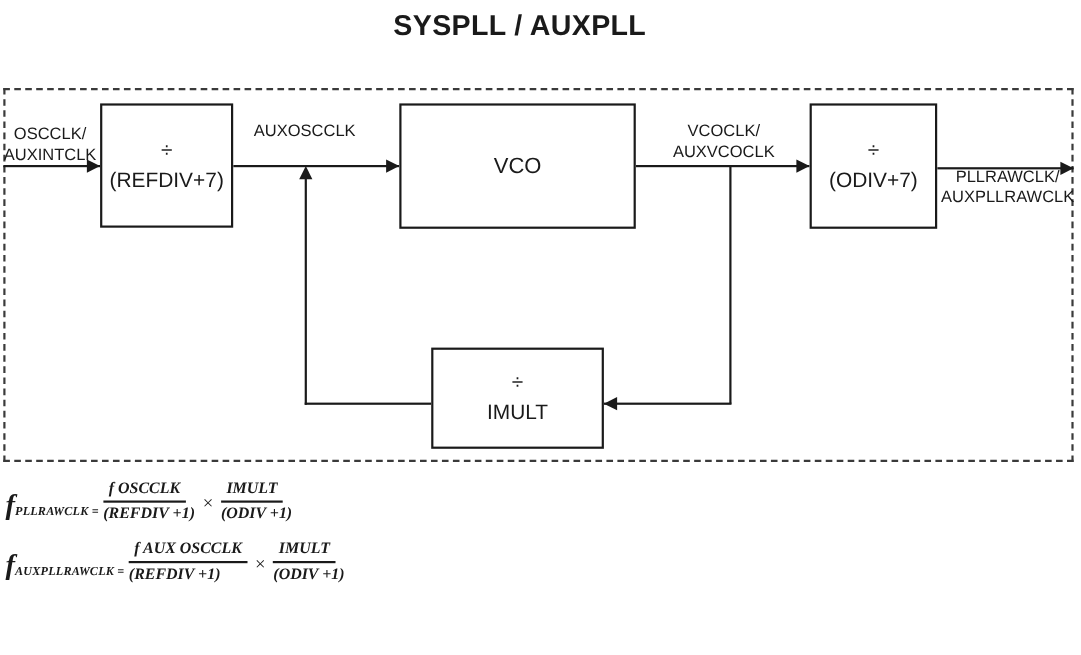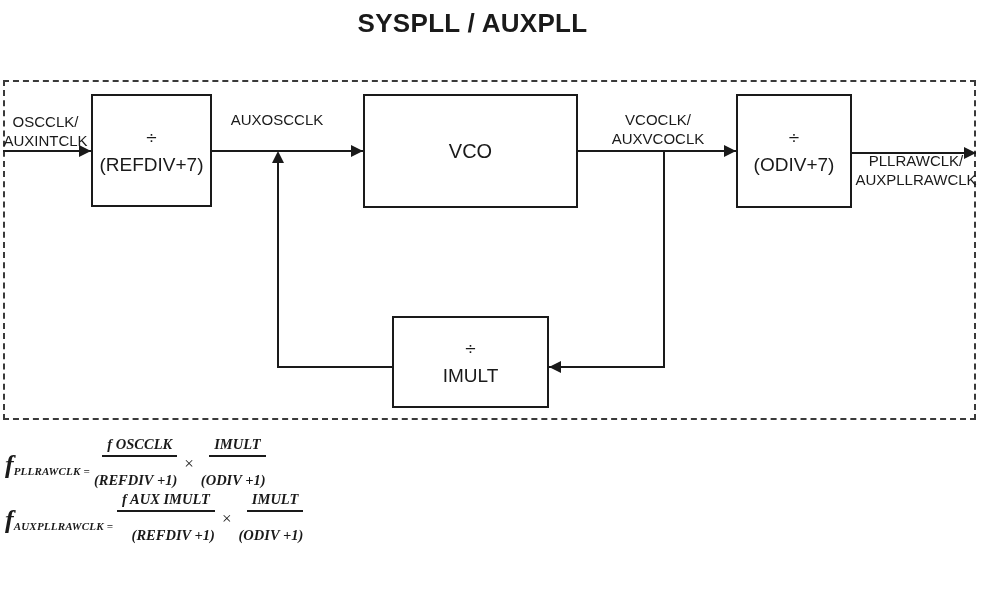--- a/index.html
+++ b/index.html
@@ -109,26 +109,26 @@
     font-weight: bold;
     color: #1a1a1a;
   }
   #formula-0 { left: 5px; top: 436px; }
   #formula-1 { left: 5px; top: 491px; }
   .f-base { font-size: 26px; line-height: 1; position: relative; top: 3px; }
   .f-sub  { font-size: 11px; position: relative; top: 9px; margin: 0 4px 0 0; letter-spacing: 0.2px; }
   .frac {
     display: flex;
     flex-direction: column;
-    align-items: flex-end;
+    align-items: flex-start;
     font-size: 14.5px;
     line-height: 1.15;
   }
   .frac .num { padding: 0 5px 2px; border-bottom: 2px solid #1a1a1a; white-space: nowrap; }
-  .frac .den { padding-top: 15px; white-space: nowrap; }
+  .frac .den { padding-top: 2px; white-space: nowrap; }
   .times { font-style: normal; font-weight: normal; font-size: 17px; margin: 0 7px; position: relative; top: 2px; }
 </style>
 </head>
 <body>
 
 <div class="canvas">
 
   <div class="title">SYSPLL / AUXPLL</div>
 
   <div class="boundary"></div>
@@ -192,21 +192,21 @@
     <span class="frac">
       <span class="num">IMULT</span>
       <span class="den">(ODIV +1)</span>
     </span>
   </div>
 
   <div class="formula" id="formula-1">
     <span class="f-base">f</span>
     <span class="f-sub">AUXPLLRAWCLK =</span>
     <span class="frac">
-      <span class="num">f AUX IMULT</span>
+      <span class="num">f AUX OSCCLK</span>
       <span class="den">(REFDIV +1)</span>
     </span>
     <span class="times">×</span>
     <span class="frac">
       <span class="num">IMULT</span>
       <span class="den">(ODIV +1)</span>
     </span>
   </div>
 
 </div>

